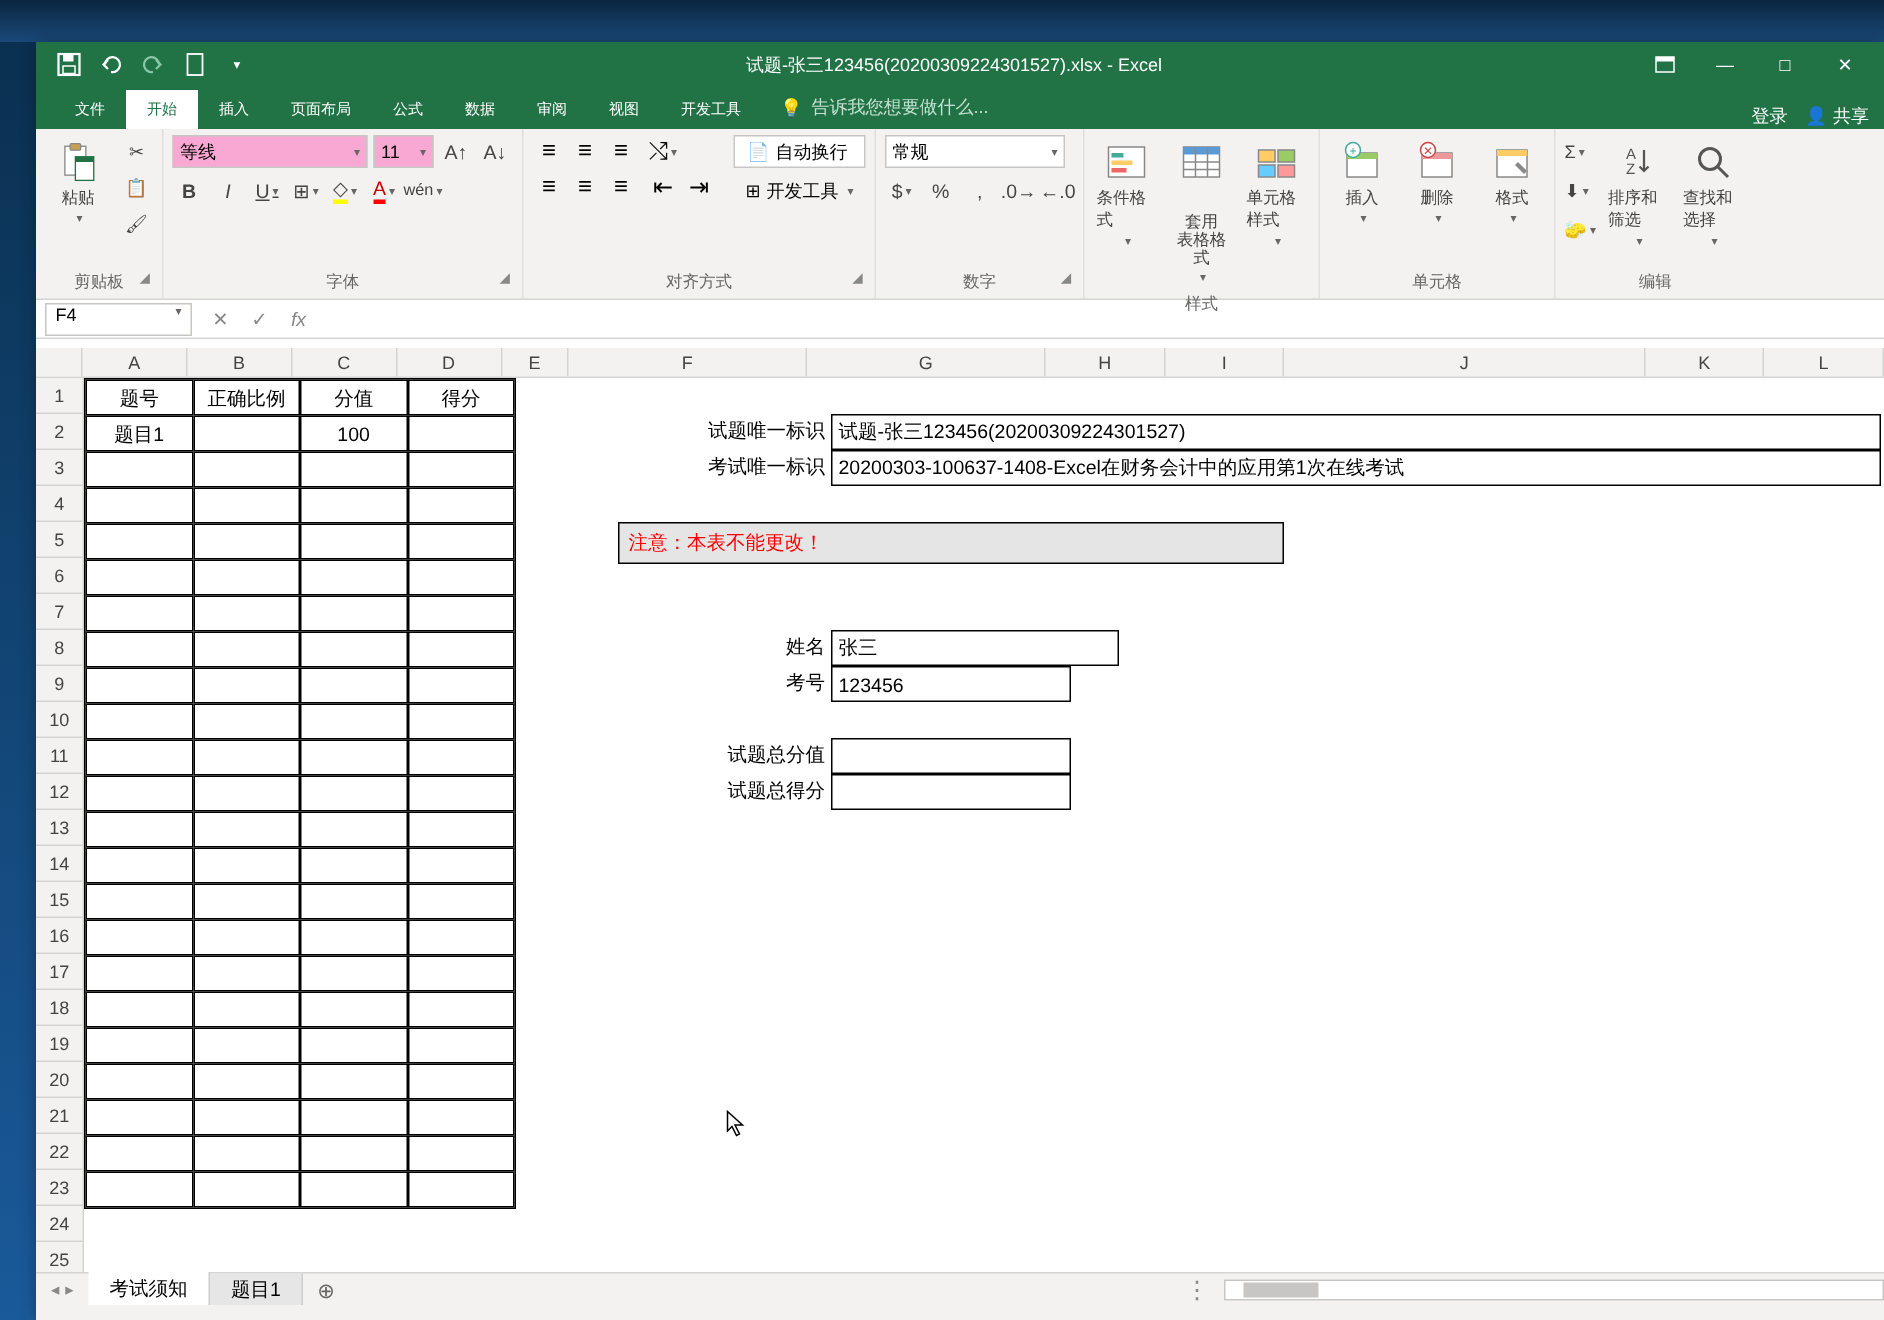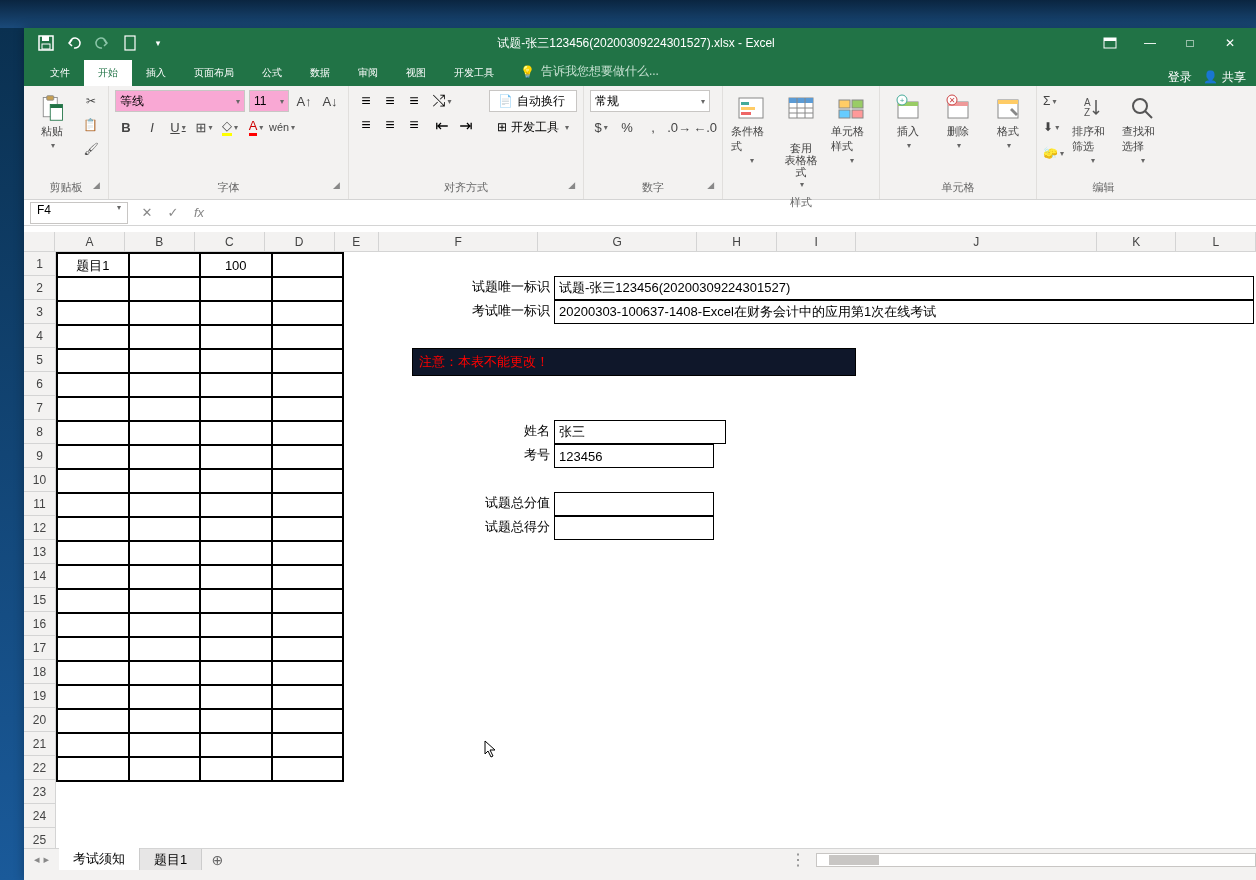--- a/index.html
+++ b/index.html
@@ -65,21 +65,21 @@
 .col-h { border-right: 1px solid #d4d4d4; text-align: center; font-size: 12px; color: #444; line-height: 20px; }
 .grid-wrap { flex: 1; display: flex; overflow: hidden; }
 .row-headers { width: 32px; background: #f3f2f1; border-right: 1px solid #d4d4d4; }
 .row-h { height: 24px; border-bottom: 1px solid #d4d4d4; text-align: center; font-size: 12px; color: #444; line-height: 24px; }
 .cells { position: relative; flex: 1; }
 .bordered-table { position: absolute; border: 1px solid #000; }
 .bordered-table .brow { display: flex; }
 .bordered-table .bcell { border: 0.5px solid #000; box-sizing: border-box; text-align: center; font-size: 13px; line-height: 23px; height: 24px; }
 .field-box { position: absolute; border: 1px solid #000; height: 24px; font-size: 13px; padding: 0 4px; display: flex; align-items: center; background: #fff; }
 .field-label { position: absolute; font-size: 13px; text-align: right; }
-.yellow-warn { position: absolute; background: #0f172a; border: 1px solid #000; height: 28px; display: flex; align-items: center; padding: 0 6px; font-size: 13px; color: #ff0000; }
+.yellow-warn { position: absolute; background: #e5e5e5; border: 1px solid #000; height: 28px; display: flex; align-items: center; padding: 0 6px; font-size: 13px; color: #ff0000; }
 
 
 .sheet-tabs { height: 22px; border-top: 1px solid #d4d4d4; display: flex; align-items: center; background: #f3f2f1; }
 .st-nav { display: flex; gap: 4px; padding: 0 10px; color: #888; }
 .st-nav span { font-size: 11px; }
 .st-tab { padding: 2px 14px; font-size: 13px; border-right: 1px solid #ccc; background: #e7e6e6; text-align: right; }
 .st-tab.active { background: #fff; border-bottom: 2px solid #217346; }
 .st-add { width: 30px; text-align: center; color: #666; font-size: 14px; }
 .hscroll { width: 440px; height: 14px; border: 1px solid #c8c6c4; background: #fff; position: relative; }
 .hscroll .thumb { position: absolute; left: 12px; top: 1px; width: 50px; height: 10px; background: #c8c6c4; }
@@ -429,20 +429,26 @@
           <div class="row-h">21</div>
           <div class="row-h">22</div>
           <div class="row-h">23</div>
           <div class="row-h">24</div>
           <div class="row-h">25</div>
         </div>
       <div class="cells">
 
         <div class="bordered-table" style="left:0; top:0; width:288px;" id="score-table">
             <div class="brow">
+              <div class="bcell" style="width: 72px;">题号</div>
+              <div class="bcell" style="width: 72px;">正确比例</div>
+              <div class="bcell" style="width: 72px;">分值</div>
+              <div class="bcell" style="width: 72px;">得分</div>
+            </div>
+            <div class="brow">
               <div class="bcell" style="width: 72px;">题目1</div>
               <div class="bcell" style="width: 72px;"></div>
               <div class="bcell" style="width: 72px;">100</div>
               <div class="bcell" style="width: 72px;"></div>
             </div>
             <div class="brow">
               <div class="bcell" style="width: 72px;"></div>
               <div class="bcell" style="width: 72px;"></div>
               <div class="bcell" style="width: 72px;"></div>
               <div class="bcell" style="width: 72px;"></div>
@@ -571,21 +577,21 @@
 
         <div class="field-label" style="left:334px; top:26px; width:160px;">试题唯一标识</div>
         <div class="field-box" style="left:498px; top:24px; width:700px;">试题-张三123456(20200309224301527)</div>
 
         <div class="field-label" style="left:334px; top:50px; width:160px;">考试唯一标识</div>
         <div class="field-box" style="left:498px; top:48px; width:700px;">20200303-100637-1408-Excel在财务会计中的应用第1次在线考试</div>
 
         <div class="yellow-warn" style="left:356px; top:96px; width:444px;">注意：本表不能更改！</div>
 
         <div class="field-label" style="left:430px; top:170px; width:64px;">姓名</div>
-        <div class="field-box" style="left:498px; top:168px; width:172px;">张三</div>
+        <div class="field-box" style="left:498px; top:168px; width:192px;">张三</div>
 
         <div class="field-label" style="left:430px; top:194px; width:64px;">考号</div>
         <div class="field-box" style="left:498px; top:192px; width:160px;">123456</div>
 
         <div class="field-label" style="left:390px; top:242px; width:104px;">试题总分值</div>
         <div class="field-box" style="left:498px; top:240px; width:160px;"></div>
 
         <div class="field-label" style="left:390px; top:266px; width:104px;text-align:right;">试题总得分</div>
         <div class="field-box" style="left:498px; top:264px; width:160px;"></div>
 

